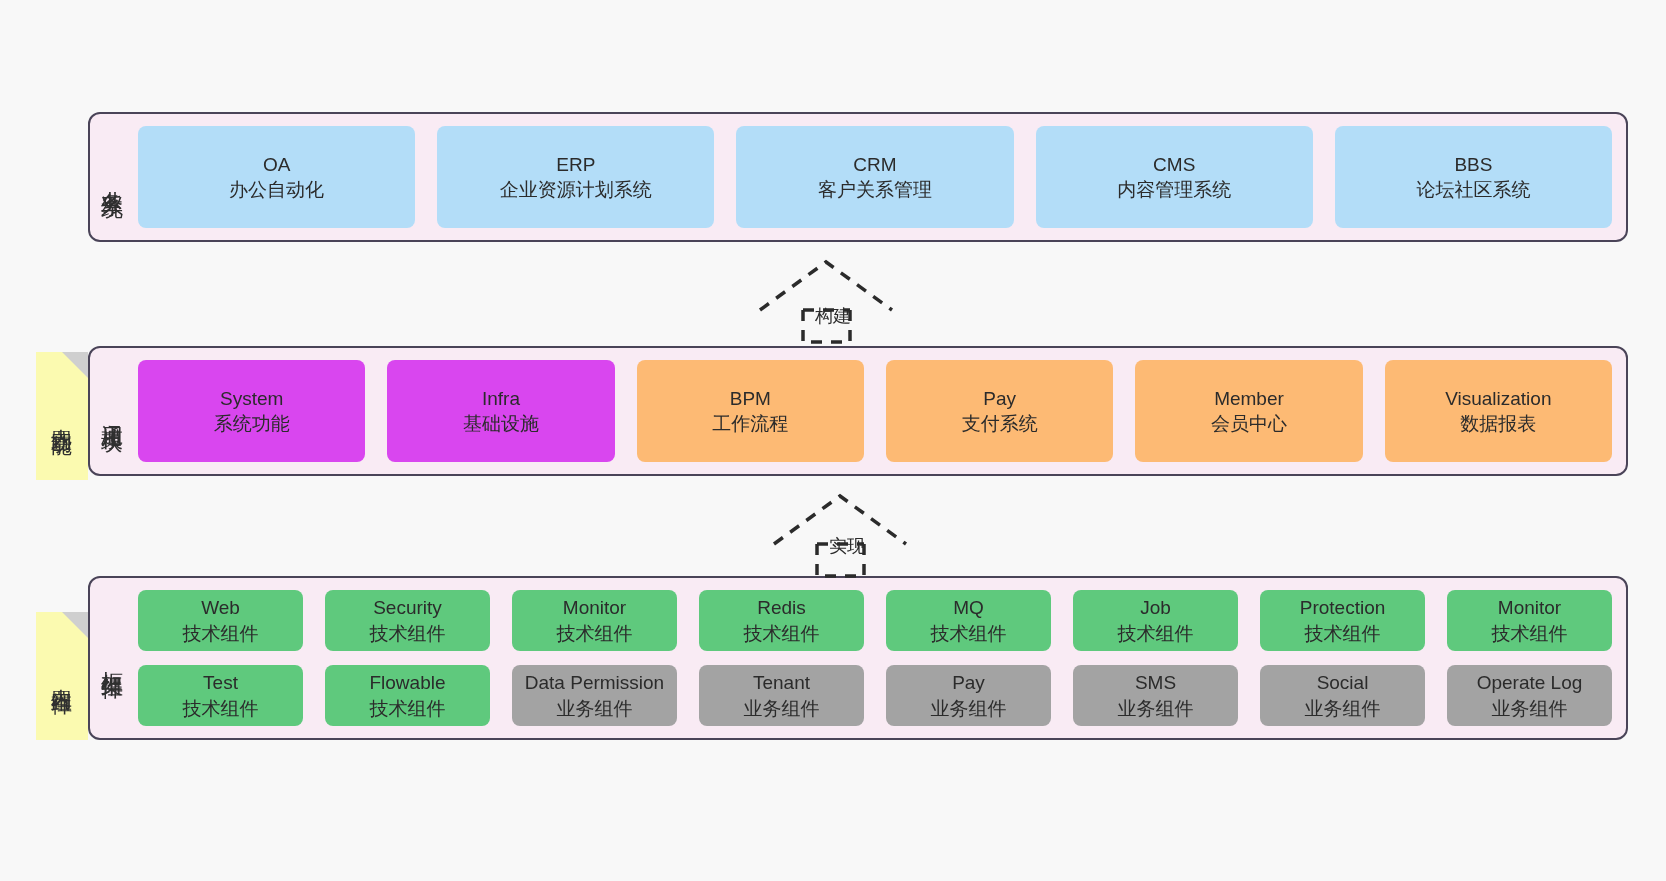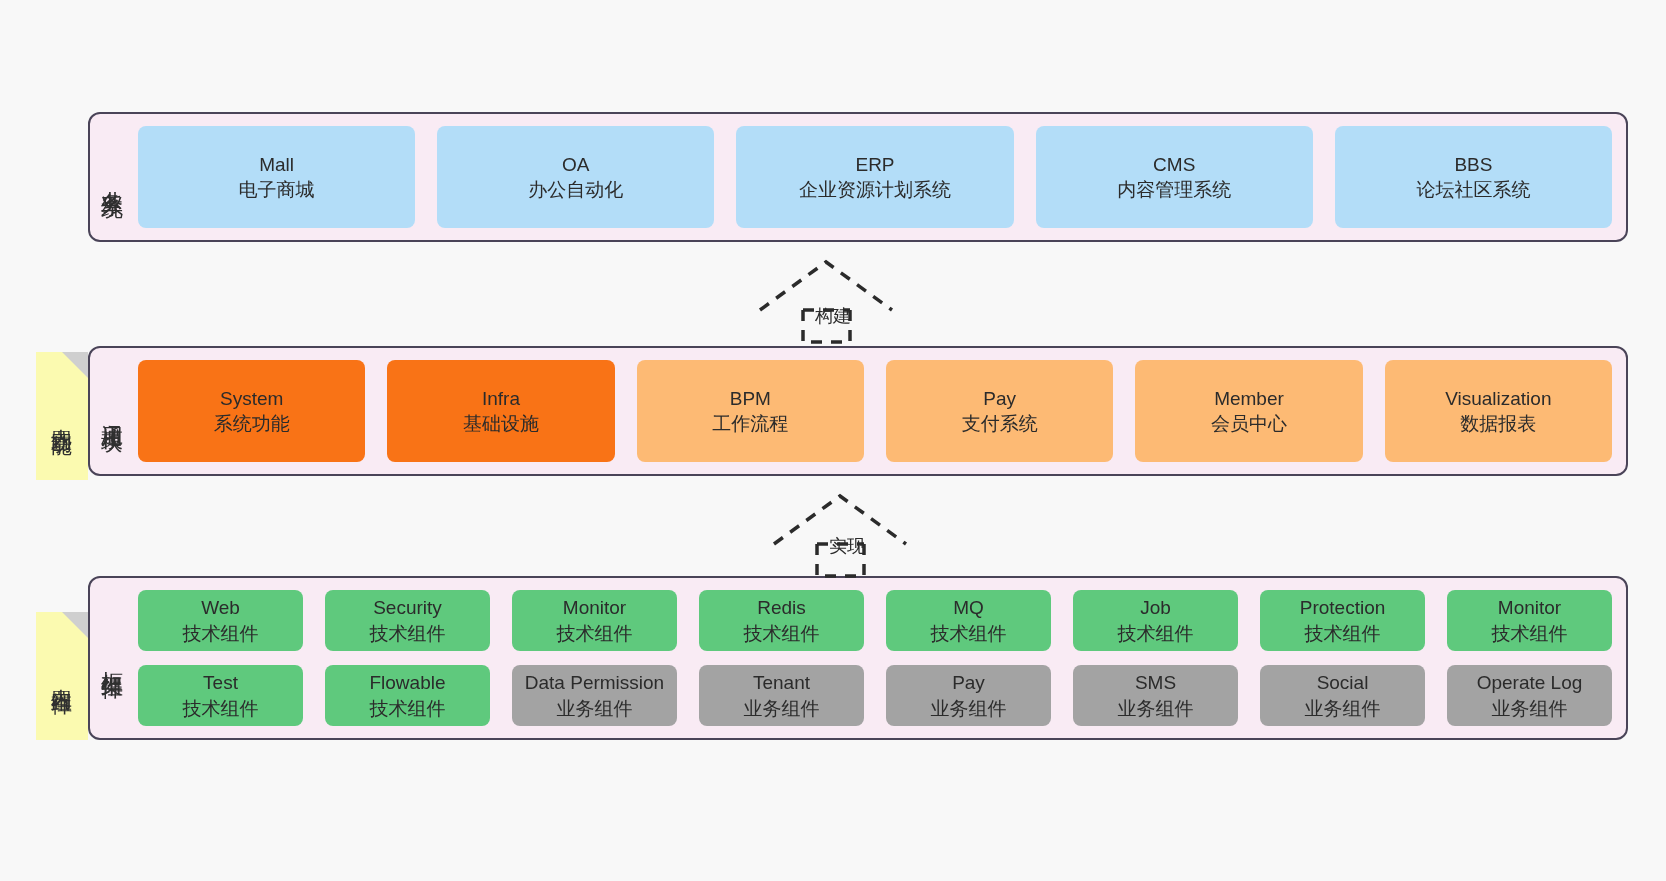--- a/index.html
+++ b/index.html
@@ -77,21 +77,21 @@
     line-height: 1.32;
     color: #2b2b2b;
     box-sizing: border-box;
     padding: 4px 6px;
   }
   .cell .en { display: block; }
   .cell .zh { display: block; }
 
   
   .c-blue      { background: #b3ddf8; }
-  .c-red       { background: #f97316; }
+  .c-red       { background: #d946ef; }
   .c-pink      { background: #fdba74; }
   .c-green     { background: #5fc97d; }
   .c-lightgrn  { background: #a3a3a3; }
 
   
   .sticky {
     position: absolute;
     background: #fbfab0;
     display: flex;
     align-items: center;
@@ -134,30 +134,30 @@
 </head>
 <body>
 
 <div class="canvas">
 
   <div class="layer" style="left:88px; top:112px; width:1540px; height:130px;">
     <div class="layer-title">业务系统</div>
     <div class="layer-body">
       <div class="row">
         <div class="cell c-blue">
-          <span class="en">Mall</span>
-          <span class="zh">电子商城</span>
-        </div>
-        <div class="cell c-blue">
           <span class="en">OA</span>
           <span class="zh">办公自动化</span>
         </div>
         <div class="cell c-blue">
           <span class="en">ERP</span>
           <span class="zh">企业资源计划系统</span>
+        </div>
+        <div class="cell c-blue">
+          <span class="en">CRM</span>
+          <span class="zh">客户关系管理</span>
         </div>
         <div class="cell c-blue">
           <span class="en">CMS</span>
           <span class="zh">内容管理系统</span>
         </div>
         <div class="cell c-blue">
           <span class="en">BBS</span>
           <span class="zh">论坛社区系统</span>
         </div>
       </div>

